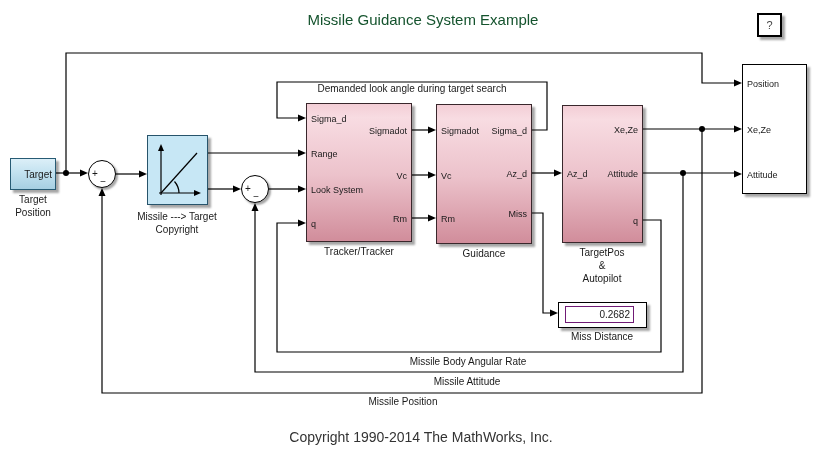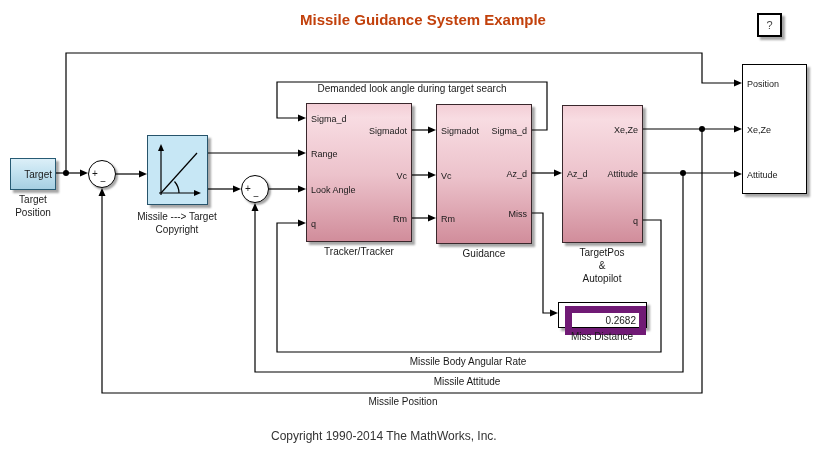--- a/index.html
+++ b/index.html
@@ -2,21 +2,21 @@
 <html><head>
 <meta charset="utf-8">
 <style>
   html,body{margin:0;padding:0;background:#ffffff;}
   #canvas{
     position:relative;width:817px;height:455px;background:#ffffff;
     font-family:"Liberation Sans",sans-serif;color:#1a1a1a;overflow:hidden;
   }
   .abs{position:absolute;}
   #title{left:223px;top:11px;width:400px;text-align:center;
-    font-size:15px;font-weight:bold;color:#c2410c;}
+    font-size:15px;font-weight:normal;color:#14532d;}
   #help-btn{left:757px;top:13px;width:25px;height:24px;background:#fff;
     border:2px solid #000;box-shadow:3px 3px 2px rgba(0,0,0,0.35);
     display:flex;align-items:center;justify-content:center;
     font-size:11px;color:#444;box-sizing:border-box;}
   .block{box-sizing:border-box;box-shadow:3px 3px 2px rgba(0,0,0,0.35);}
   .pink{background:linear-gradient(180deg,#f3ced6 0%,#f8dce2 10%,#ecc2cb 52%,#d18d9b 100%);
     border:1px solid #39272c;}
   .portlabel{position:absolute;font-size:9px;line-height:12px;color:#1a1a1a;white-space:nowrap;}
   .in{left:4px;} .out{right:4px;}
   #target-block{left:10px;top:158px;width:46px;height:32px;
@@ -28,25 +28,25 @@
   .sum{width:28px;height:28px;border-radius:50%;background:#fff;border:1px solid #000;
     box-sizing:border-box;box-shadow:2px 2px 2px rgba(0,0,0,0.35);}
   .sum .plus{position:absolute;left:3px;top:50%;transform:translateY(-54%);font-size:10px;}
   .sum .minus{position:absolute;left:50%;bottom:0px;transform:translateX(-30%);font-size:10px;}
   #sum1{left:88px;top:160px;} #sum2{left:241px;top:175px;}
   #seeker-block{left:306px;top:103px;width:106px;height:139px;}
   #guidance-block{left:436px;top:104px;width:96px;height:140px;}
   #airframe-block{left:562px;top:105px;width:81px;height:138px;}
   #scope-block{left:742px;top:64px;width:65px;height:130px;background:#fff;border:1px solid #000;}
   #display-block{left:558px;top:302px;width:89px;height:26px;background:#fff;border:1px solid #000;}
-  #display-value{position:absolute;left:6px;top:3px;width:64px;height:15px;border:7px solid #701a75;
+  #display-value{position:absolute;left:6px;top:3px;width:64px;height:15px;border:1px solid #701a75;
     font-size:10px;line-height:15px;text-align:right;padding-right:3px;box-sizing:content-box;}
   .caption{position:absolute;width:140px;text-align:center;font-size:10px;line-height:13px;color:#1a1a1a;}
   .siglabel{position:absolute;width:220px;text-align:center;font-size:10px;color:#1a1a1a;}
-  #copyright{left:271px;top:429px;width:300px;font-size:12px;color:#333;}
+  #copyright{left:271px;top:429px;width:300px;text-align:center;font-size:14px;color:#333;}
   #wire-layer{position:absolute;left:0;top:0;z-index:5;pointer-events:none;}
 </style>
 </head>
 <body>
 
 <div id="canvas">
 
   <div id="title" class="abs">Missile Guidance System Example</div>
 
   <div id="help-btn" class="abs">
@@ -86,21 +86,21 @@
   </div>
 
   <div id="sum2" class="abs sum">
     <span class="plus">+</span>
     <span class="minus">−</span>
   </div>
 
   <div id="seeker-block" class="abs block pink">
     <span class="portlabel in" style="top:9px;">Sigma_d</span>
     <span class="portlabel in" style="top:44px;">Range</span>
-    <span class="portlabel in" style="top:80px;">Look Angle</span>
+    <span class="portlabel in" style="top:80px;">Look System</span>
     <span class="portlabel in" style="top:114px;">q</span>
     <span class="portlabel out" style="top:21px;">Sigmadot</span>
     <span class="portlabel out" style="top:66px;">Vc</span>
     <span class="portlabel out" style="top:109px;">Rm</span>
   </div>
   <div class="caption" style="left:289px;top:245px;">Tracker/Tracker</div>
 
   <div id="guidance-block" class="abs block pink">
     <span class="portlabel in" style="top:20px;">Sigmadot</span>
     <span class="portlabel in" style="top:65px;">Vc</span>

